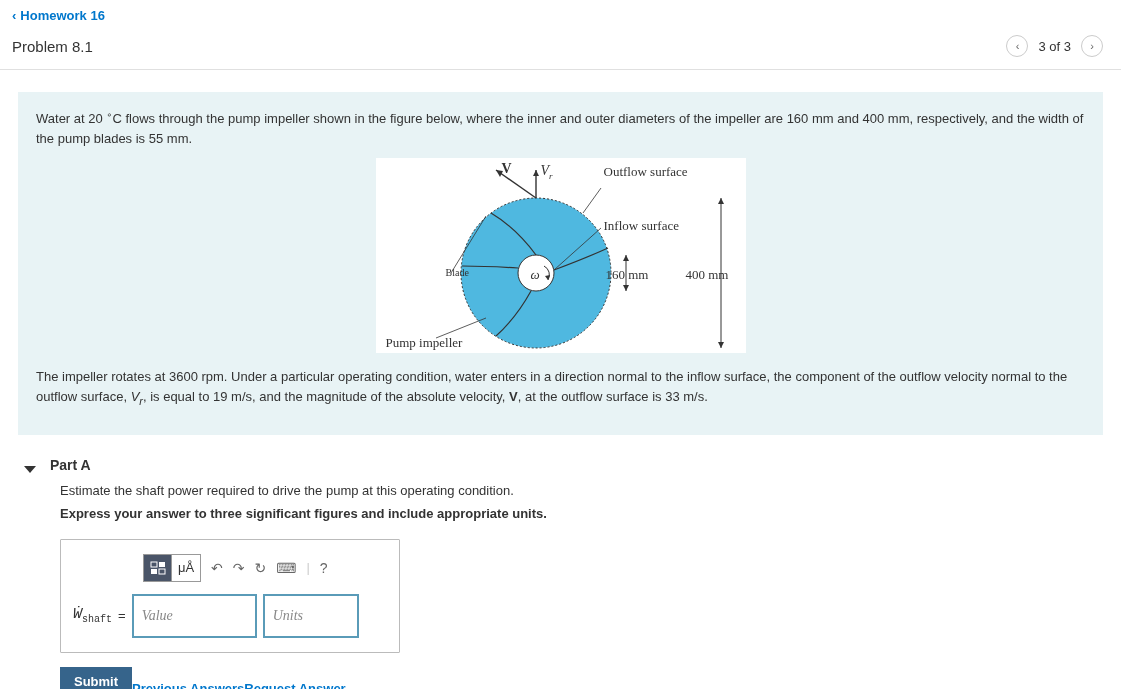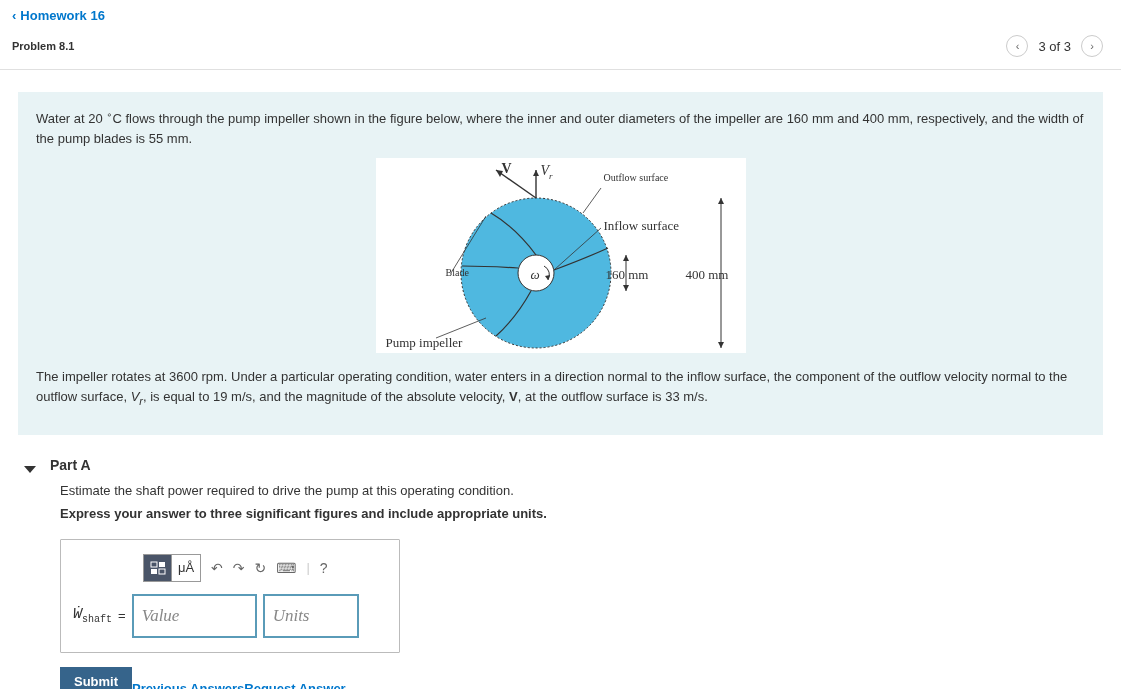--- a/index.html
+++ b/index.html
@@ -1,21 +1,21 @@
 <!DOCTYPE html>
 <html><head>
 <meta charset="utf-8">
 <style>
 *{box-sizing:border-box;margin:0;padding:0}
 body{font-family:Arial,Helvetica,sans-serif;font-size:13px;color:#333;background:#fff}
 .breadcrumb{padding:8px 12px}
 .breadcrumb a{color:#0077cc;text-decoration:none;font-weight:bold;font-size:13px}
 .breadcrumb a::before{content:"‹";margin-right:4px;font-weight:bold}
 .header{display:flex;justify-content:space-between;align-items:center;padding:4px 18px 12px 12px;border-bottom:1px solid #e0e0e0}
-.problem-title{font-weight:bold;font-size:11px}
+.problem-title{font-weight:normal;font-size:15px}
 .nav{display:flex;align-items:center;gap:10px}
 .nav-btn{width:22px;height:22px;border:1px solid #ccc;border-radius:50%;display:flex;align-items:center;justify-content:center;background:#fff;font-size:11px;color:#666;cursor:pointer}
 .nav-count{font-size:13px}
 .problem-box{margin:22px 18px 0 18px;background:#e8f3f5;padding:16px 18px;font-size:13px;line-height:1.5}
 .problem-box p{margin-bottom:10px}
 .figure{background:#fff;width:370px;height:195px;margin:8px auto 14px auto;position:relative;font-family:'Times New Roman',serif}
 .part-header{display:flex;align-items:flex-end;gap:14px;padding:22px 18px 10px 42px;font-weight:bold;font-size:14px}
 .caret{width:0;height:0;border-left:6px solid transparent;border-right:6px solid transparent;border-top:7px solid #333;margin-left:-18px}
 .part-body{padding:0 18px 0 60px}
 .instr{font-size:13px;margin-bottom:8px}
@@ -24,21 +24,21 @@
 .toolbar{display:flex;align-items:center;gap:0;margin-bottom:12px;margin-left:70px}
 .tb-group{display:flex;border:1px solid #999}
 .tb-btn{width:28px;height:26px;border-right:1px solid #999;display:flex;align-items:center;justify-content:center;background:#fff;font-size:13px;cursor:pointer}
 .tb-btn:last-child{border-right:none}
 .tb-btn.templates{background:#4a5568;color:#fff}
 .tb-extra{display:flex;gap:10px;margin-left:10px;align-items:center}
 .tb-ic{color:#666;cursor:pointer;font-size:14px}
 .answer-row{display:flex;align-items:center;gap:6px}
 .var-label{font-family:Liberation Mono, monospace;font-style:italic;font-size:15px}
 .var-label sub{font-size:10px;font-style:normal}
-.input-field{border:2px solid #5a9bb8;height:34px;padding:20px 8px;font-family:'Times New Roman',serif;font-style:italic;font-size:17px;color:#888;display:flex;align-items:center}
+.input-field{border:2px solid #5a9bb8;height:34px;padding:20px 8px;font-family:'Times New Roman',serif;font-style:italic;font-size:14px;color:#888;display:flex;align-items:center}
 .input-value{width:125px}
 .input-units{width:96px}
 .submit-row{display:flex;align-items:flex-end;}
 .submit-btn{background:#36648b;color:#fff;border:none;padding:7px 14px;font-size:13px;font-weight:bold;cursor:pointer}
 .link{color:#0077cc;text-decoration:underline;font-size:13px;font-weight:bold;cursor:pointer}
 sup{font-size:0.75em}
 </style>
 </head>
 <body>
 
@@ -90,21 +90,21 @@
       <line x1="250" y1="97" x2="250" y2="133" stroke="#333" stroke-width="1"></line>
       <polygon points="250,97 247,103 253,103" fill="#333"></polygon>
       <polygon points="250,133 247,127 253,127" fill="#333"></polygon>
 
       <line x1="345" y1="40" x2="345" y2="190" stroke="#333" stroke-width="1"></line>
       <polygon points="345,40 342,46 348,46" fill="#333"></polygon>
       <polygon points="345,190 342,184 348,184" fill="#333"></polygon>
     </svg>
     <div style="position:absolute;font-weight:bold;font-size:14px;top:0px;left:126px">V</div>
     <div style="position:absolute;font-style:italic;font-size:14px;top:2px;left:165px">V<sub style="font-size:9px">r</sub></div>
-    <div style="position:absolute;font-size:10px;top:12px;left:228px">Outflow surface</div>
+    <div style="position:absolute;font-size:13px;top:4px;left:228px">Outflow surface</div>
     <div style="position:absolute;font-size:13px;top:58px;left:228px">Inflow surface</div>
     <div style="position:absolute;font-size:10px;top:107px;left:70px">Blade</div>
     <div style="position:absolute;font-style:italic;font-size:13px;top:107px;left:155px">ω</div>
     <div style="position:absolute;font-size:13px;top:107px;left:230px">160 mm</div>
     <div style="position:absolute;font-size:13px;top:107px;left:310px">400 mm</div>
     <div style="position:absolute;font-size:13px;top:175px;left:10px">Pump impeller</div>
   </div>
 
   <p>The impeller rotates at 3600 rpm. Under a particular operating condition, water enters in a direction normal to the inflow surface, the component of the outflow velocity normal to the outflow surface, <i>V<sub>r</sub></i>, is equal to 19 m/s, and the magnitude of the absolute velocity, <b>V</b>, at the outflow surface is 33 m/s.</p>
 </div>

